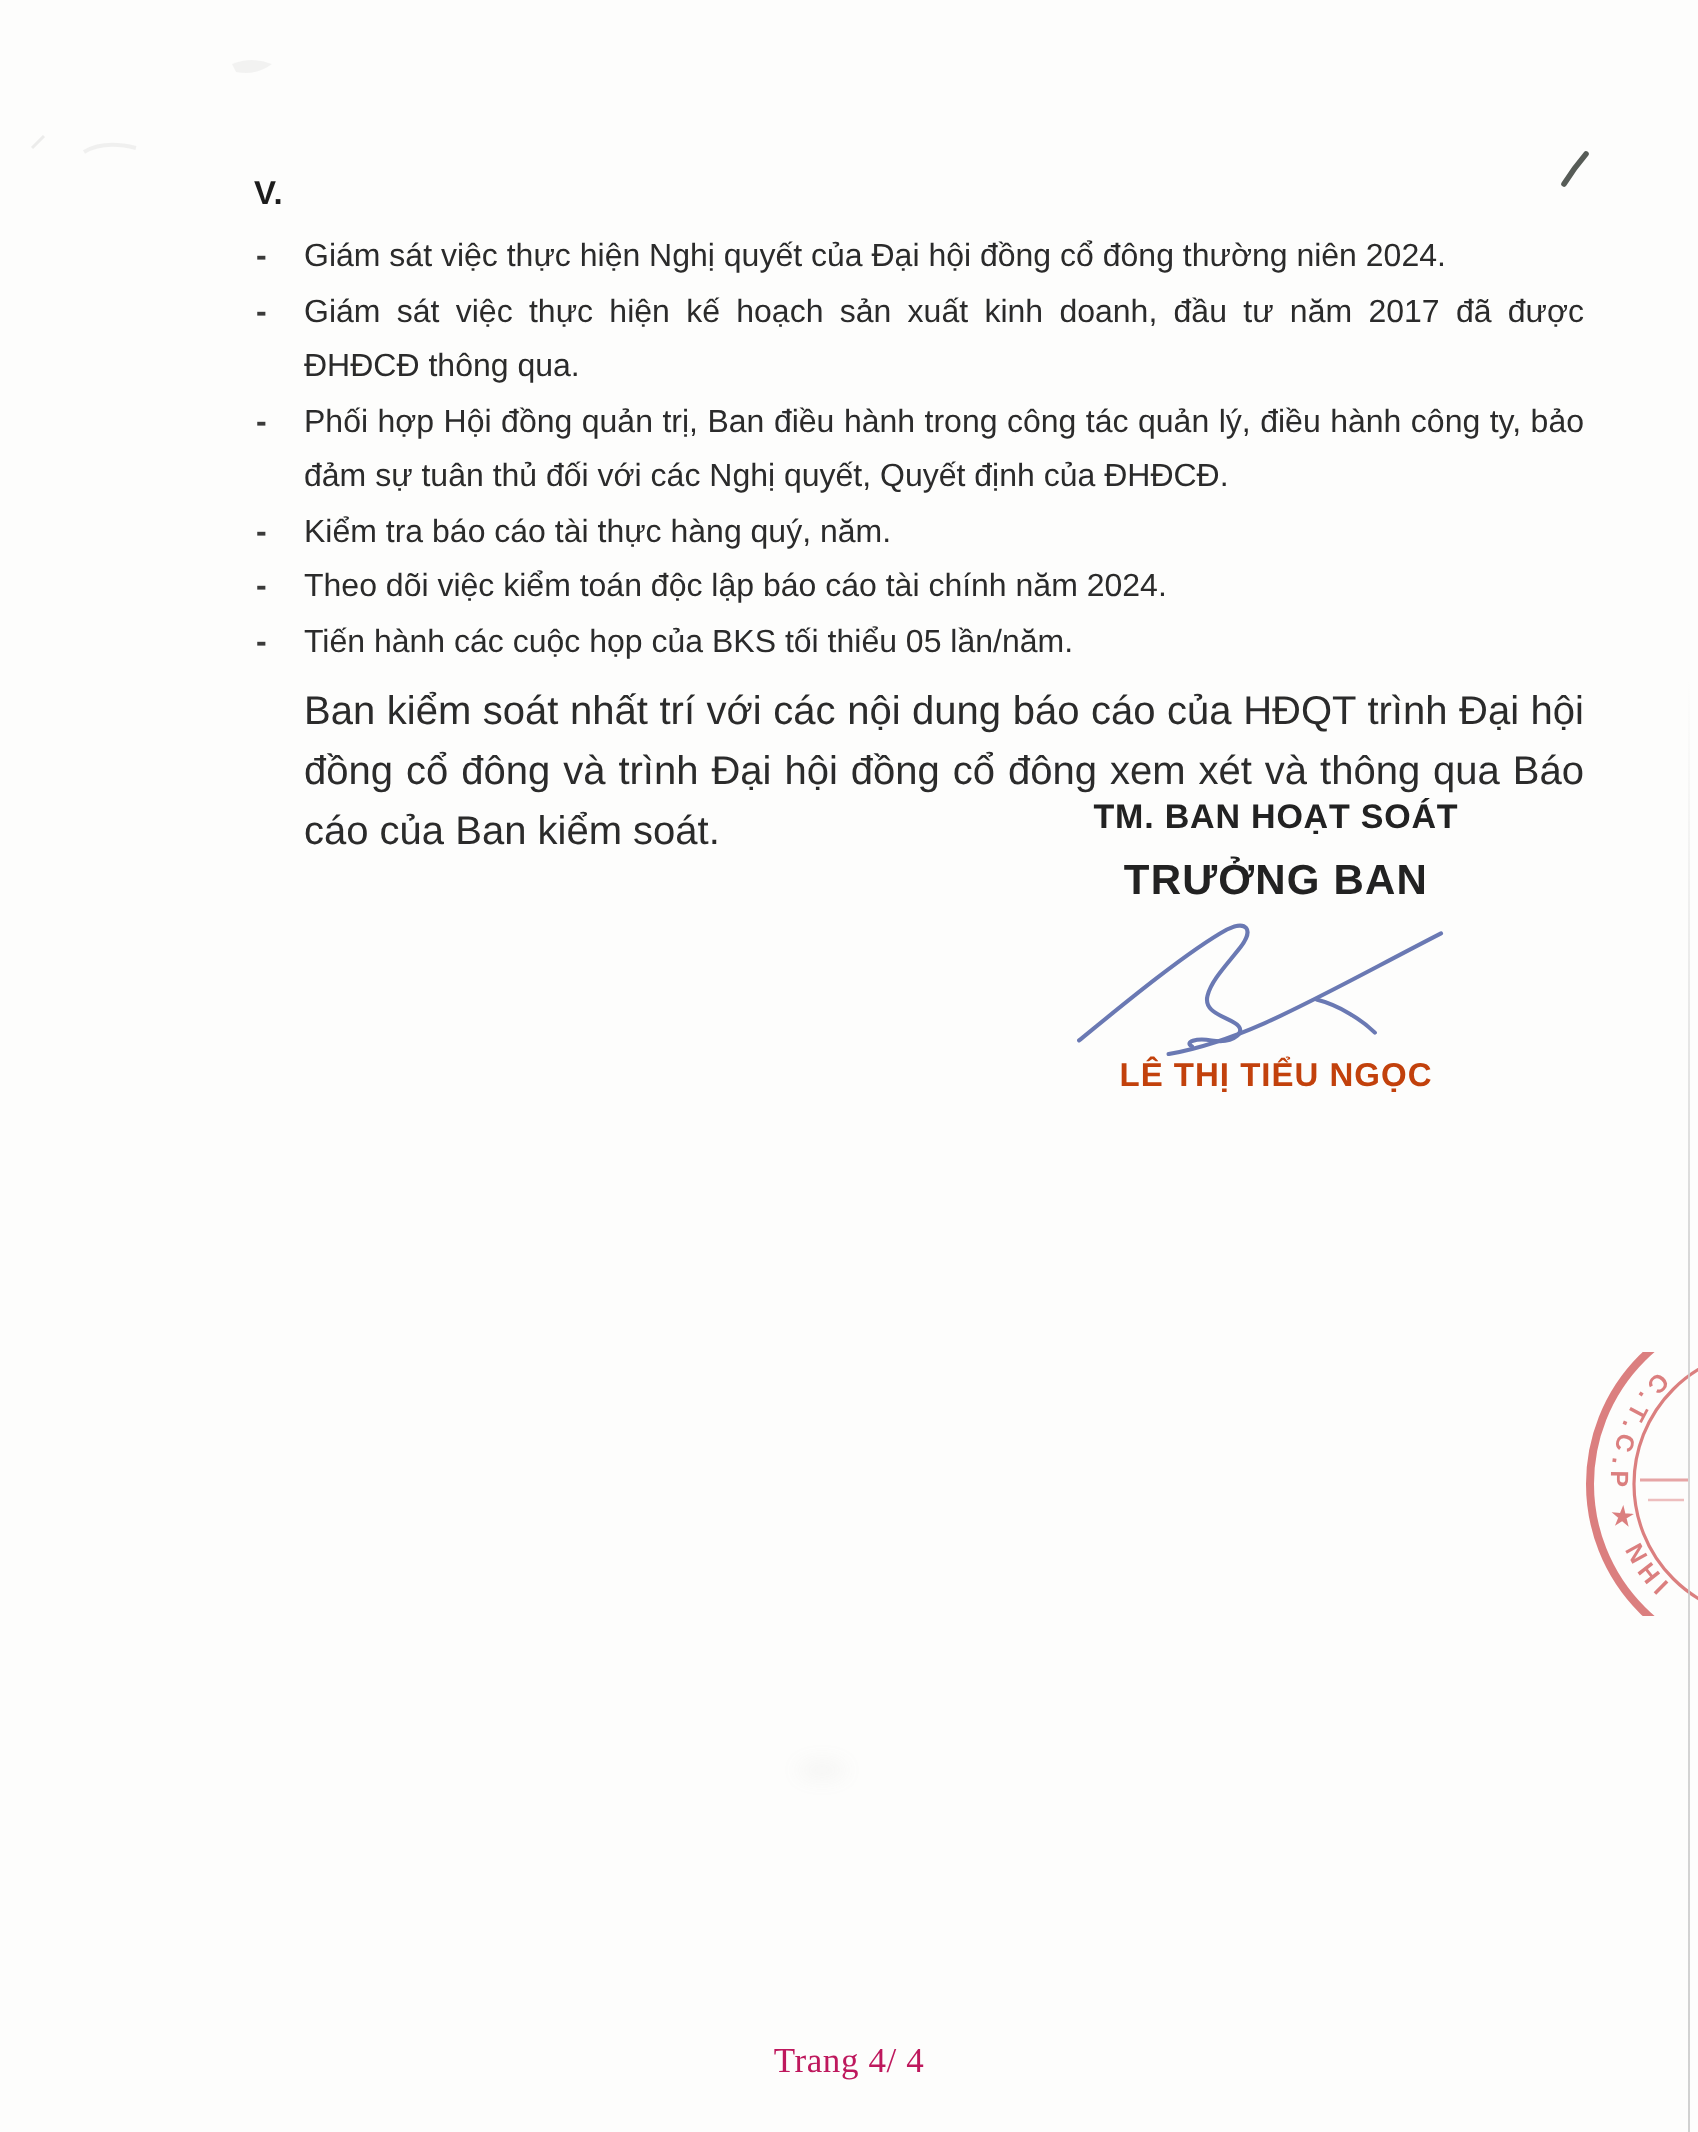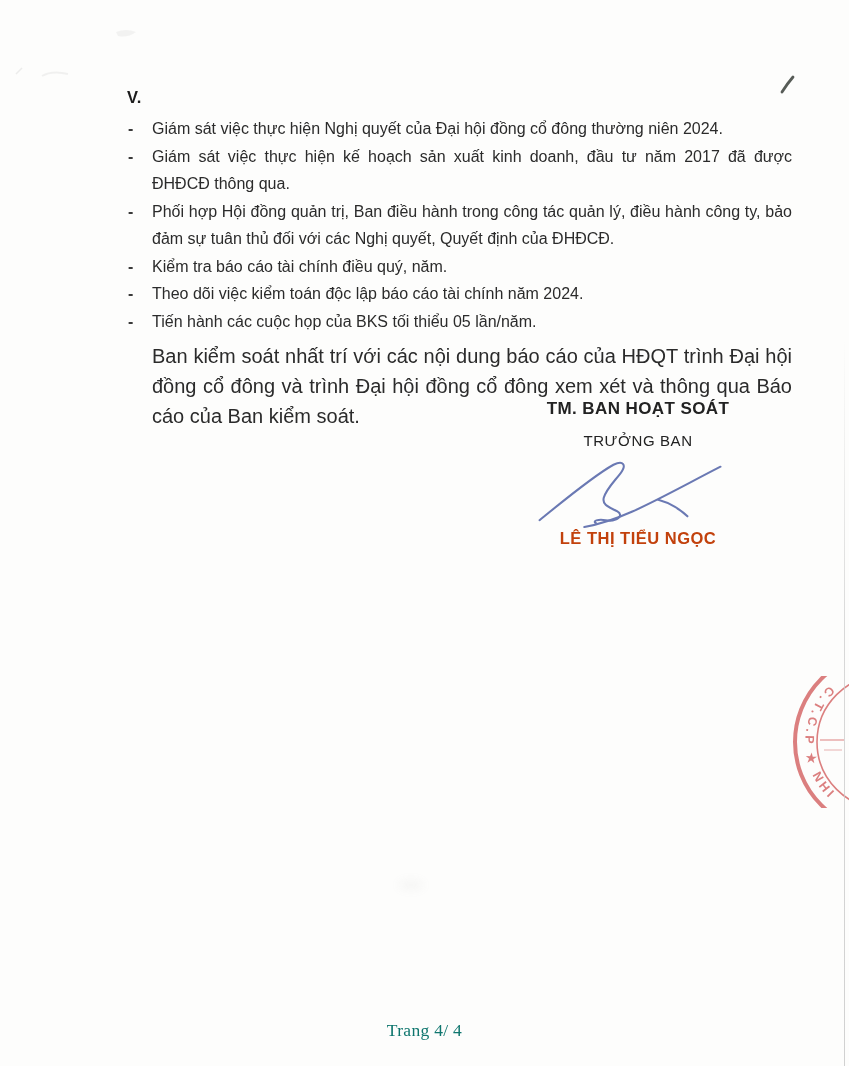--- a/index.html
+++ b/index.html
@@ -36,31 +36,31 @@
   .closing-paragraph{
     margin-top:6px;padding-left:25px;
     font-size:20px;line-height:30px;text-align:justify;max-width:640px;
   }
   
   .sig-block{
     position:absolute;left:492px;top:398px;width:292px;
     text-align:center;color:#222;
   }
   .sig-capacity{font-weight:bold;font-size:17px;letter-spacing:.4px;line-height:22px;}
-  .sig-role{font-weight:normal;font-size:15px;letter-spacing:.6px;line-height:22px;margin-top:10px;}
+  .sig-role{font-weight:bold;font-size:21px;letter-spacing:.6px;line-height:22px;margin-top:10px;}
   .sig-scribble{margin-top:4px;height:72px;}
   .sig-name{font-weight:bold;font-size:16.5px;letter-spacing:.5px;margin-top:1px;color:#c2410c;}
   
   .stamp{position:absolute;right:0;top:676px;width:65px;height:132px;}
   
   .footer{
     position:absolute;left:0;top:1020px;width:100%;
     text-align:center;
     font-family:"Liberation Serif", serif;
-    font-size:17.5px;color:#0f766e;letter-spacing:.3px;
+    font-size:17.5px;color:#be185d;letter-spacing:.3px;
   }
   
   .pen-mark{position:absolute;left:779px;top:74px;}
   .smudge{position:absolute;opacity:.12;}
   .edge-shadow{
     position:absolute;right:4px;top:340px;width:1px;height:726px;
     background:linear-gradient(#ffffff00,#cfcfcf 40%,#c6c6c6);
     opacity:.8;
   }
   .faint-dot{
@@ -97,21 +97,21 @@
       <div class="bullet-item">
         <span class="bullet-marker">-</span>
         <span class="bullet-text">Giám sát việc thực hiện kế hoạch sản xuất kinh doanh, đầu tư năm 2017 đã được ĐHĐCĐ thông qua.</span>
       </div>
       <div class="bullet-item">
         <span class="bullet-marker">-</span>
         <span class="bullet-text">Phối hợp Hội đồng quản trị, Ban điều hành trong công tác quản lý, điều hành công ty, bảo đảm sự tuân thủ đối với các Nghị quyết, Quyết định của ĐHĐCĐ.</span>
       </div>
       <div class="bullet-item">
         <span class="bullet-marker">-</span>
-        <span class="bullet-text">Kiểm tra báo cáo tài chính điều quý, năm.</span>
+        <span class="bullet-text">Kiểm tra báo cáo tài thực hàng quý, năm.</span>
       </div>
       <div class="bullet-item">
         <span class="bullet-marker">-</span>
         <span class="bullet-text">Theo dõi việc kiểm toán độc lập báo cáo tài chính năm 2024.</span>
       </div>
       <div class="bullet-item">
         <span class="bullet-marker">-</span>
         <span class="bullet-text">Tiến hành các cuộc họp của BKS tối thiểu 05 lần/năm.</span>
       </div>
     </div>

